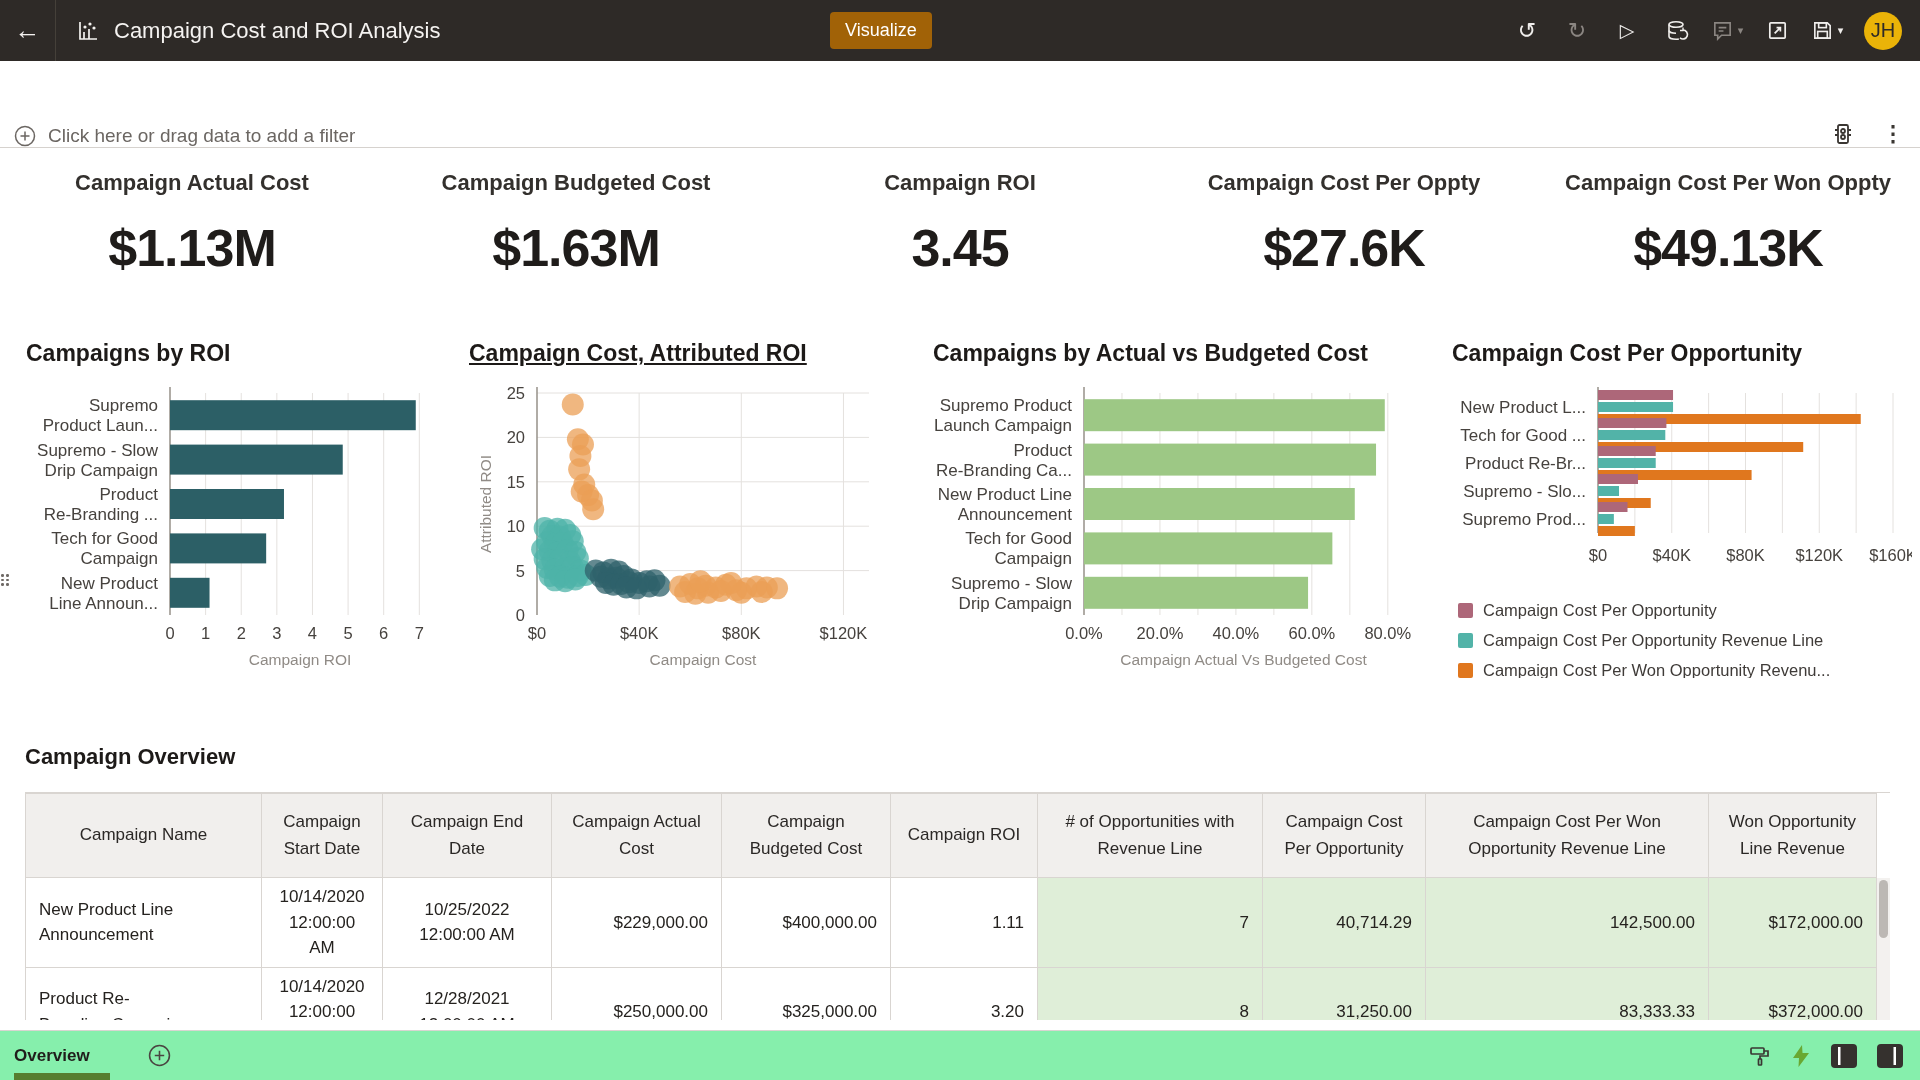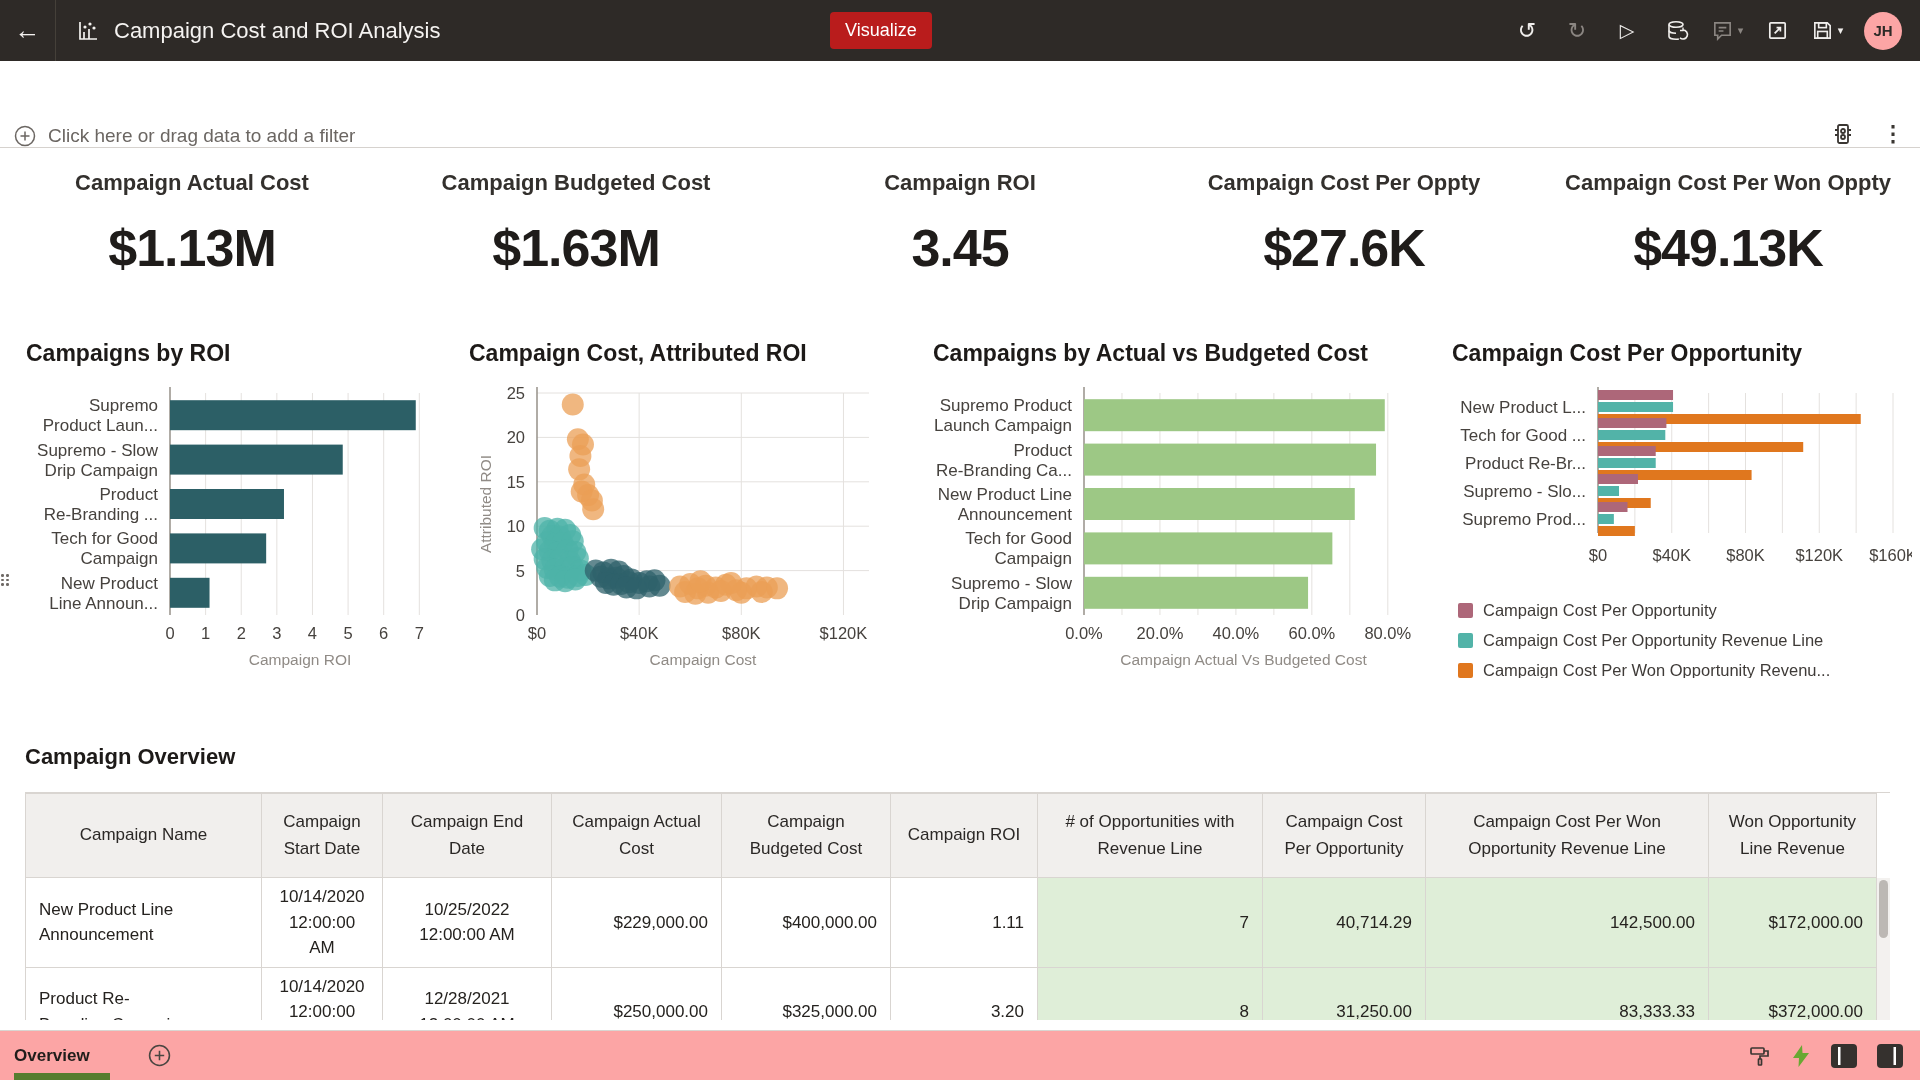--- a/index.html
+++ b/index.html
@@ -8,46 +8,46 @@
   svg text { font-family:"Liberation Sans", sans-serif; }
 
   
   .app-header { height:61px; background:#2e2a27; display:flex; align-items:center; color:#f4f2f0; position:relative; }
   .hdr-back { width:56px; height:61px; display:flex; align-items:center; justify-content:center;
               font-size:26px; color:#f4f2f0; cursor:pointer; border-right:1px solid #454039; }
   .hdr-logo { margin:0 14px 0 20px; display:flex; align-items:center; }
   .hdr-title { font-size:22px; font-weight:400; color:#f5f3f1; }
   .hdr-tabs { position:absolute; left:830px; display:flex; align-items:center; gap:10px; font-size:18px;flex-direction:column; }
   .hdr-tab { padding:8px 15px; color:#d8d5d2; border-radius:4px; cursor:pointer; }
-  .hdr-tab.active { background:#b91c1c; color:#fff; }
+  .hdr-tab.active { background:#a16207; color:#fff; }
   .hdr-icons { position:absolute; right:18px; display:flex; align-items:center; gap:8px; }
   .icon-btn { width:42px; height:42px; display:flex; align-items:center; justify-content:center;
               font-size:22px; color:#f0eeec; cursor:pointer; }
   .icon-btn.dim { color:#8b8682; }
   .icon-btn .caret { font-size:11px; margin-left:4px; }
-  .avatar { width:38px; height:38px; border-radius:50%; background:#fca5a5; color:#2e2a27;
-            display:flex; align-items:center; justify-content:center; font-size:15px; font-weight:700; margin-left:8px; cursor:pointer;}
+  .avatar { width:38px; height:38px; border-radius:50%; background:#eab308; color:#2e2a27;
+            display:flex; align-items:center; justify-content:center; font-size:20px; font-weight:400; margin-left:8px; cursor:pointer;}
 
   
   .filter-bar { height:87px; background:#fff; border-bottom:1px solid #d6d2ce; display:flex; align-items:flex-end; position:relative; }
   .filter-hint { display:flex; align-items:center; gap:12px; margin-left:14px; color:#6b6662; font-size:19px; cursor:pointer; }
   .filter-right { position:absolute; right:16px; display:flex; align-items:center; gap:26px; }
   .kebab { font-size:22px; font-weight:700; color:#3a3632; cursor:pointer; letter-spacing:0; }
 
   
   .kpi-row { display:flex; height:178px; padding-top:22px; }
   .kpi { flex:1; text-align:center; cursor:pointer; }
   .kpi .kpi-label { font-size:22px; font-weight:700; color:#33302d; }
   .kpi .kpi-value { font-size:52px; font-weight:700; color:#1f1c1a; margin-top:22px; letter-spacing:-1px; }
 
   
   .charts-row { display:grid; grid-template-columns:455px 470px 525px 460px; padding-left:2px; height:370px; position:relative; }
   .chart-card { padding-top:14px; position:relative; }
   .chart-card h3 { font-size:23px; font-weight:700; color:#1d1a18; margin:0 0 6px 24px; white-space:nowrap; }
-  .chart-card.c2 h3 { margin-left:12px; }
+  .chart-card.c2 h3 { margin-left:12px;text-decoration:underline; }
   .chart-card.c3 h3 { margin-left:6px; }
   .chart-card.c4 h3 { margin-left:0px; }
   .drag-handle { position:absolute; left:1px; top:248px; width:8px; display:grid;
                  grid-template-columns:3px 3px; gap:2px; }
   .drag-handle i { width:2.5px; height:2.5px; background:#6f6a66; border-radius:50%; }
 
   
   .table-section { padding:0 0 0 25px; margin-top:48px; }
   .table-title { font-size:22px; font-weight:700; color:#1d1a18; margin-bottom:22px; }
   .tbl-wrap { width:1865px; height:228px; overflow:hidden; position:relative; border-top:1px solid #d9d5d1; }
@@ -55,21 +55,21 @@
   table.ov th { background:#f1efed; font-weight:400; color:#2b2826; text-align:center;
                 border:1px solid #d9d5d1; height:84px; padding:6px 10px; line-height:1.55; }
   table.ov td { border:1px solid #d9d5d1; height:78px; padding:6px 13px; background:#fff; line-height:1.5;}
   table.ov td.green { background:#dfeed8; }
   table.ov td.al { text-align:left; } table.ov td.ac { text-align:center; } table.ov td.ar { text-align:right; }
   table.ov td .nameclip { display:block; max-width:152px; }
   .tbl-scrollbar { position:absolute; right:0; top:85px; width:13px; height:143px; background:#f3f1ef; }
   .tbl-scrollbar .thumb { position:absolute; top:2px; left:2px; width:9px; height:58px; background:#bcb8b4; border-radius:5px; }
 
   
-  .bottom-bar { position:absolute; left:0; bottom:0; width:1920px; height:50px; background:#fca5a5;
+  .bottom-bar { position:absolute; left:0; bottom:0; width:1920px; height:50px; background:#86efac;
                 border-top:1px solid #d9d5d1; display:flex; align-items:center; }
   .bb-tab { margin-left:14px; font-size:17px; font-weight:700; color:#201d1b; cursor:pointer; }
   .bb-indicator { position:absolute; left:14px; bottom:0; width:96px; height:7px; background:#567d2f; }
   .bb-add { margin-left:58px; cursor:pointer; display:flex; }
   .bb-right { position:absolute; right:16px; display:flex; align-items:center; gap:18px; }
   .panel-ico { cursor:pointer; display:flex; }
 </style>
 </head>
 <body>
 

